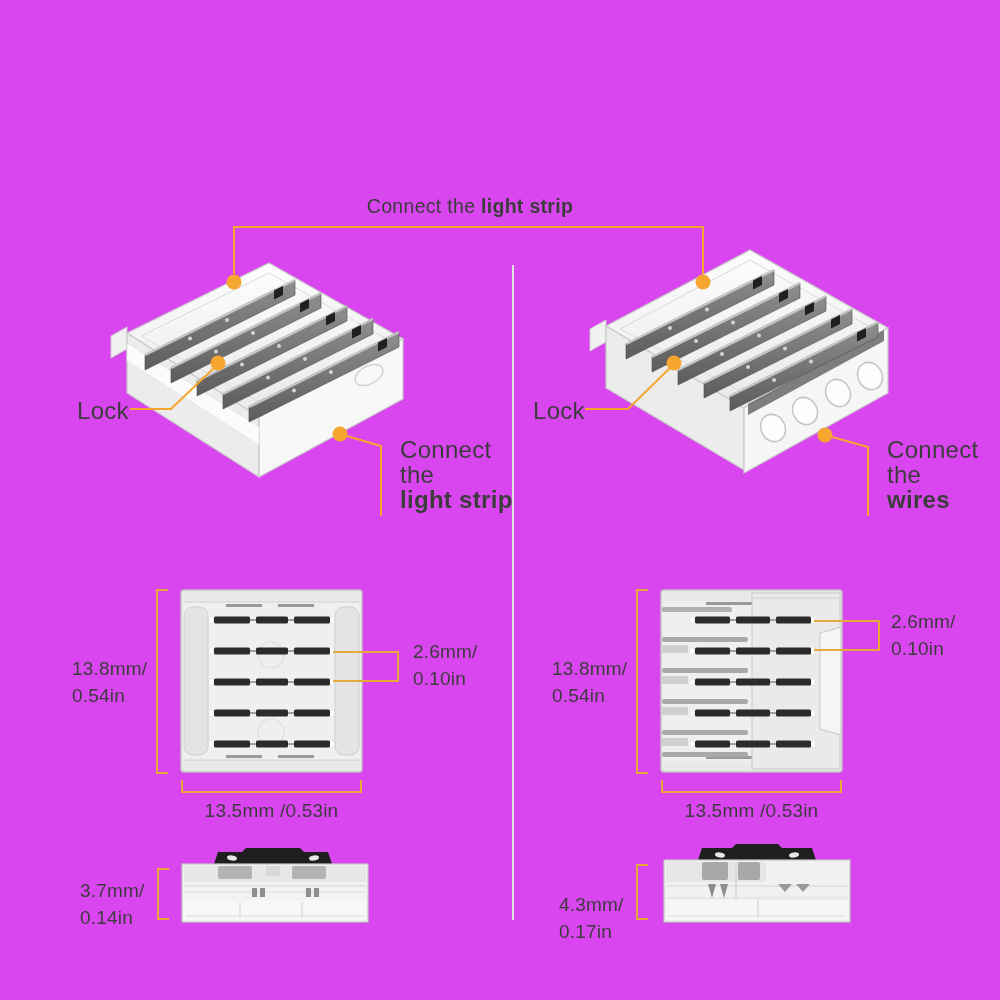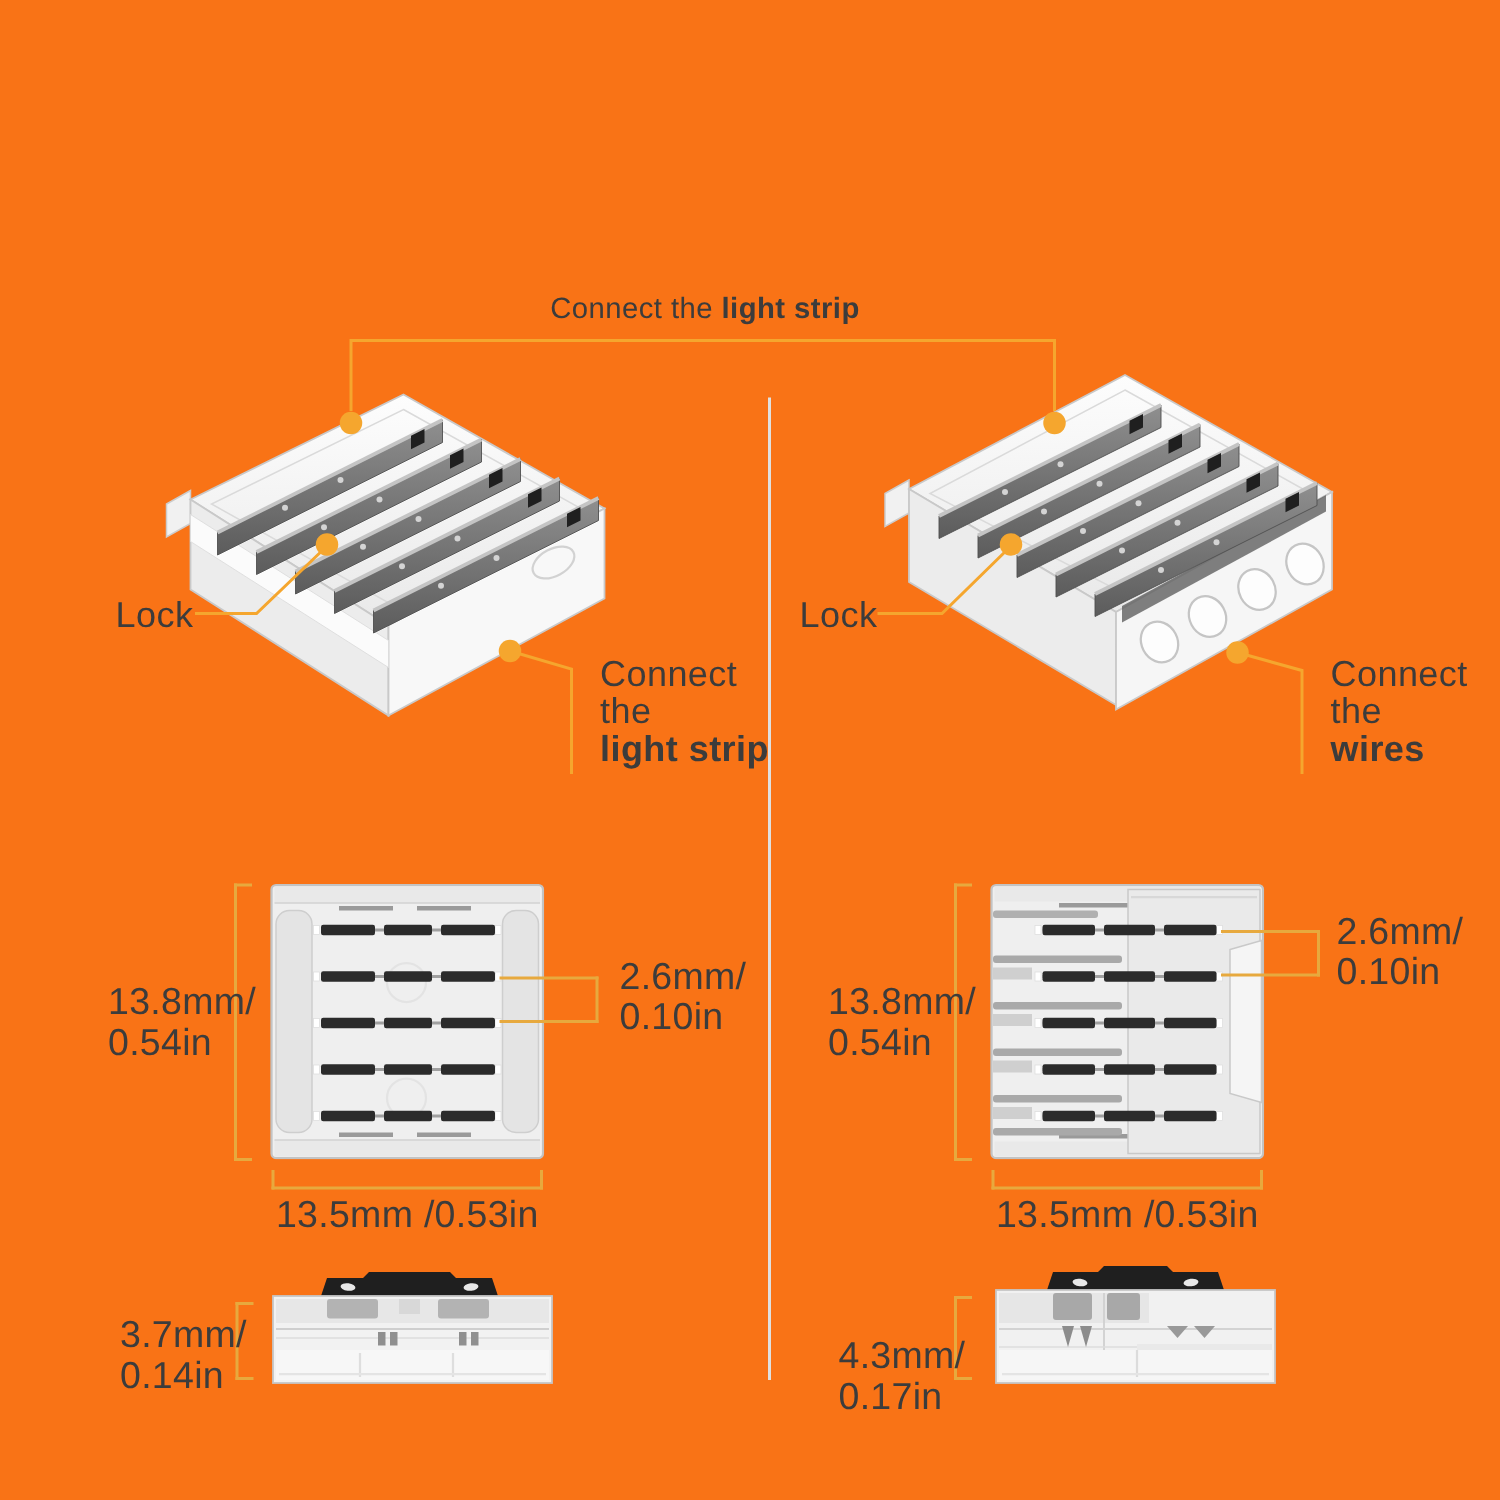--- a/index.html
+++ b/index.html
@@ -6,27 +6,27 @@
     --accent: #F5A62E;
     --bracket: #E7A93E;
     --text: #3C3C3C;
     --divider: #E0E0E0;
     --slot_dark: #2B2B2B;
     --clip_black: #1F1F1F;
   }
   * { margin:0; padding:0; box-sizing:border-box; }
   body { background:#fff; }
   .page {
-    position:relative; width:1000px; height:1000px; background:#f97316;
+    position:relative; width:1000px; height:1000px; background:#d946ef;
     font-family:"Liberation Sans", sans-serif; color:var(--text);
     overflow:hidden;
   }
   .abs { position:absolute; }
   .lbl { font-size:24px; letter-spacing:.3px; line-height:25px; }
-  .dim { font-size:25px; letter-spacing:.2px; line-height:27px; }
+  .dim { font-size:19px; letter-spacing:.2px; line-height:27px; }
   .b { font-weight:700; }
   .center { text-align:center; }
   
   .brk { border:0 solid var(--bracket); }
   .brk-left  { border-left-width:2px; border-top-width:2px; border-bottom-width:2px; }
   .brk-right { border-right-width:2px; border-top-width:2px; border-bottom-width:2px; }
   .brk-bottom{ border-bottom-width:2px; border-left-width:2px; border-right-width:2px; }
   .divider { width:2px; background:var(--divider); }
   svg { display:block; }
   .slotseg { fill:var(--slot_dark); }

